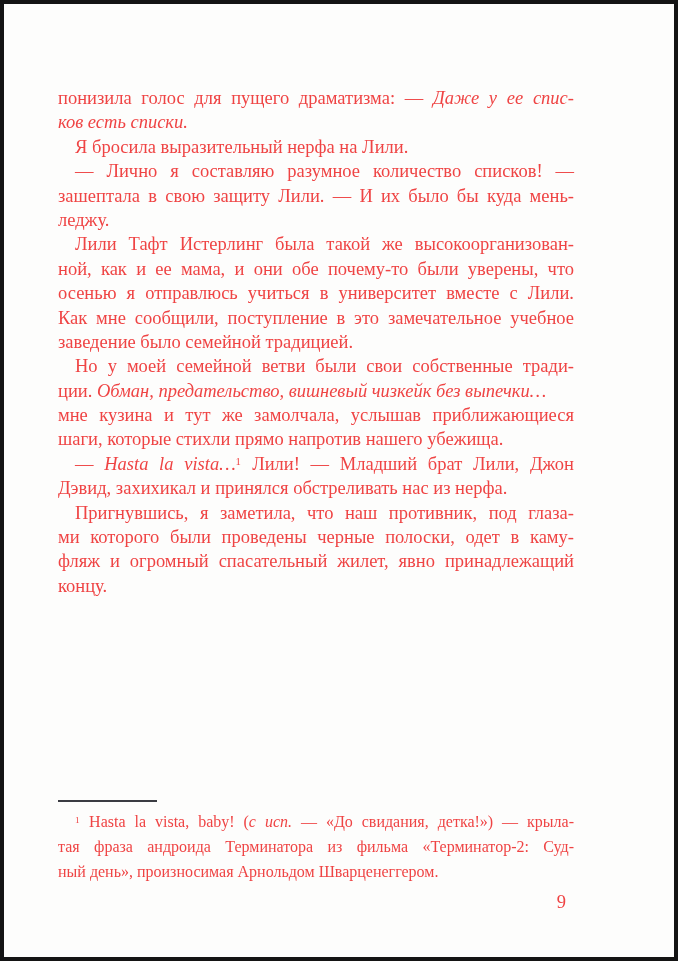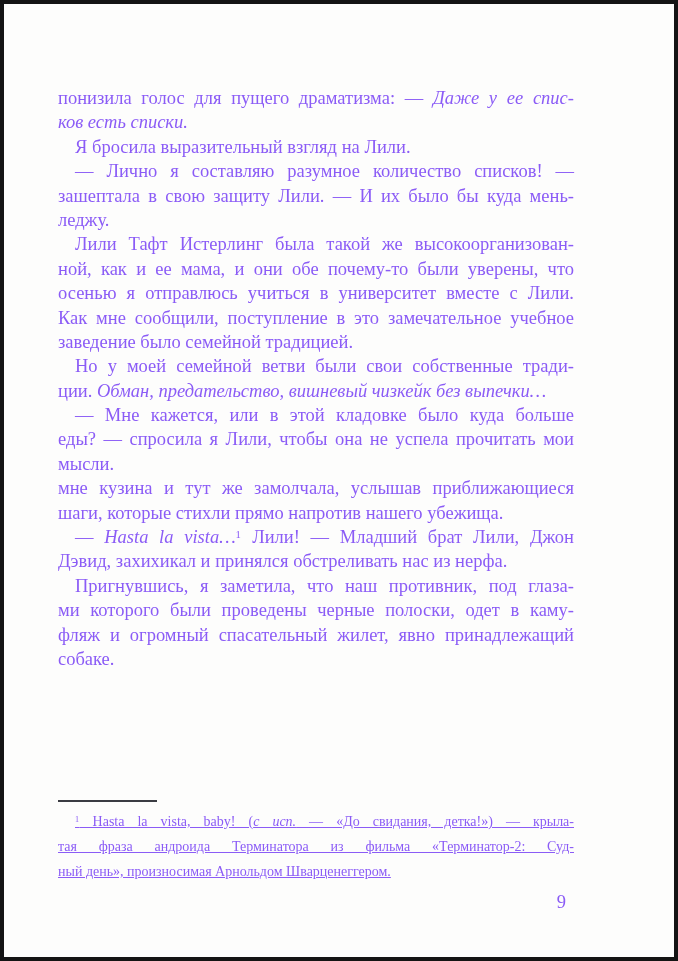--- a/index.html
+++ b/index.html
@@ -5,21 +5,21 @@
   html, body { margin: 0; padding: 0; background: #000; }
   .page {
     position: relative;
     width: 678px;
     height: 961px;
     box-sizing: border-box;
     background: #fdfdfc;
     border: 4px solid #141414;
     overflow: hidden;
     font-family: "Liberation Serif", "DejaVu Serif", serif;
-    color: #8b5cf6;
+    color: #ef4444;
   }
   .body-text {
     position: absolute;
     left: 54px;
     top: 82px;
     width: 516px;
     font-size: 18.5px;
     line-height: 24.4px;
   }
   .para { margin: 0; padding: 0; }
@@ -49,79 +49,73 @@
     top: 796px;
     width: 516px;
   }
   .footnote-rule {
     width: 99px;
     height: 0;
     border-top: 2px solid #3a3c42;
     margin: 0 0 7px 0;
   }
   .footnote-lines {
-    font-size: 14px;
+    font-size: 16px;
     line-height: 25px;
-    text-decoration: underline;
   }
   .footnote-lines .line { height: 25px; }
   .page-number {
     position: absolute;
     top: 886px;
     right: 108px;
     font-size: 18.5px;
     line-height: 24px;
   }
 </style>
 </head>
 <body>
 
 <div class="page">
   <div class="body-text">
       <div class="para">
         <div class="line"><span>понизила голос для пущего драматизма: — </span><span class="it">Даже у ее спис-</span></div>
         <div class="line last"><span class="it">ков есть списки.</span></div>
       </div>
       <div class="para">
-        <div class="line last indent"><span>Я бросила выразительный взгляд на Лили.</span></div>
+        <div class="line last indent"><span>Я бросила выразительный нерфа на Лили.</span></div>
       </div>
       <div class="para">
         <div class="line indent"><span>— Лично я составляю разумное количество списков! —</span></div>
         <div class="line"><span>зашептала в свою защиту Лили. — И их было бы куда мень-</span></div>
         <div class="line last"><span>леджу.</span></div>
       </div>
       <div class="para">
         <div class="line indent"><span>Лили Тафт Истерлинг была такой же высокоорганизован-</span></div>
         <div class="line"><span>ной, как и ее мама, и они обе почему-то были уверены, что</span></div>
         <div class="line"><span>осенью я отправлюсь учиться в университет вместе с Лили.</span></div>
         <div class="line"><span>Как мне сообщили, поступление в это замечательное учебное</span></div>
         <div class="line last"><span>заведение было семейной традицией.</span></div>
       </div>
       <div class="para">
         <div class="line indent"><span>Но у моей семейной ветви были свои собственные тради-</span></div>
         <div class="line last"><span>ции. </span><span class="it">Обман, предательство, вишневый чизкейк без выпечки…</span></div>
       </div>
       <div class="para">
-        <div class="line indent"><span>— Мне кажется, или в этой кладовке было куда больше</span></div>
-        <div class="line"><span>еды? — спросила я Лили, чтобы она не успела прочитать мои</span></div>
-        <div class="line last"><span>мысли.</span></div>
-      </div>
-      <div class="para">
         <div class="line"><span>мне кузина и тут же замолчала, услышав приближающиеся</span></div>
         <div class="line last"><span>шаги, которые стихли прямо напротив нашего убежища.</span></div>
       </div>
       <div class="para">
         <div class="line indent"><span>— </span><span class="it">Hasta la vista…</span><sup class="fn-ref">1</sup><span> Лили! — Младший брат Лили, Джон</span></div>
         <div class="line last"><span>Дэвид, захихикал и принялся обстреливать нас из нерфа.</span></div>
       </div>
       <div class="para">
         <div class="line indent"><span>Пригнувшись, я заметила, что наш противник, под глаза-</span></div>
         <div class="line"><span>ми которого были проведены черные полоски, одет в каму-</span></div>
         <div class="line"><span>фляж и огромный спасательный жилет, явно принадлежащий</span></div>
-        <div class="line last"><span>собаке.</span></div>
+        <div class="line last"><span>концу.</span></div>
       </div>
     </div>
 
   <div class="footnote-block">
     <div class="footnote-rule"></div>
     <div class="footnote-lines">
         <div class="line indent"><sup class="fn-ref">1</sup><span> Hasta la vista, baby! (</span><span class="it">с исп.</span><span> — «До свидания, детка!») — крыла-</span></div>
         <div class="line"><span>тая фраза андроида Терминатора из фильма «Терминатор-2: Суд-</span></div>
         <div class="line last"><span>ный день», произносимая Арнольдом Шварценеггером.</span></div>
       </div>

